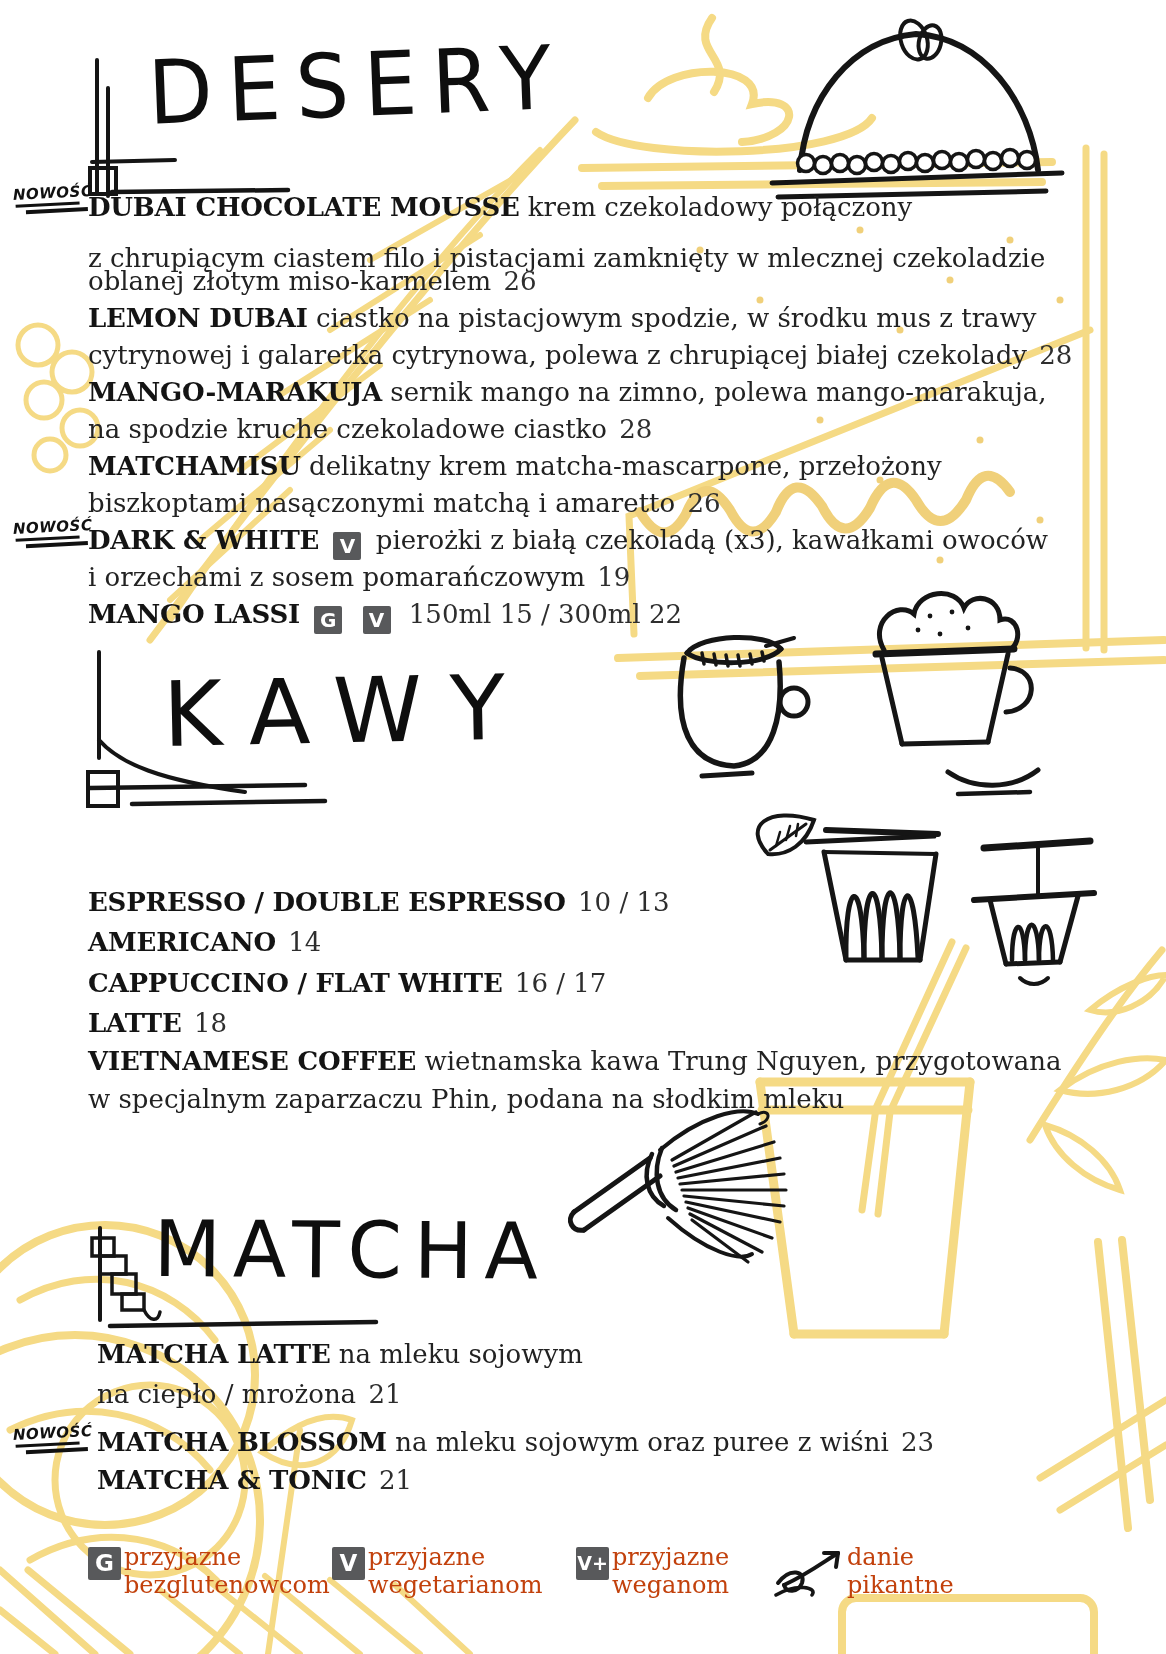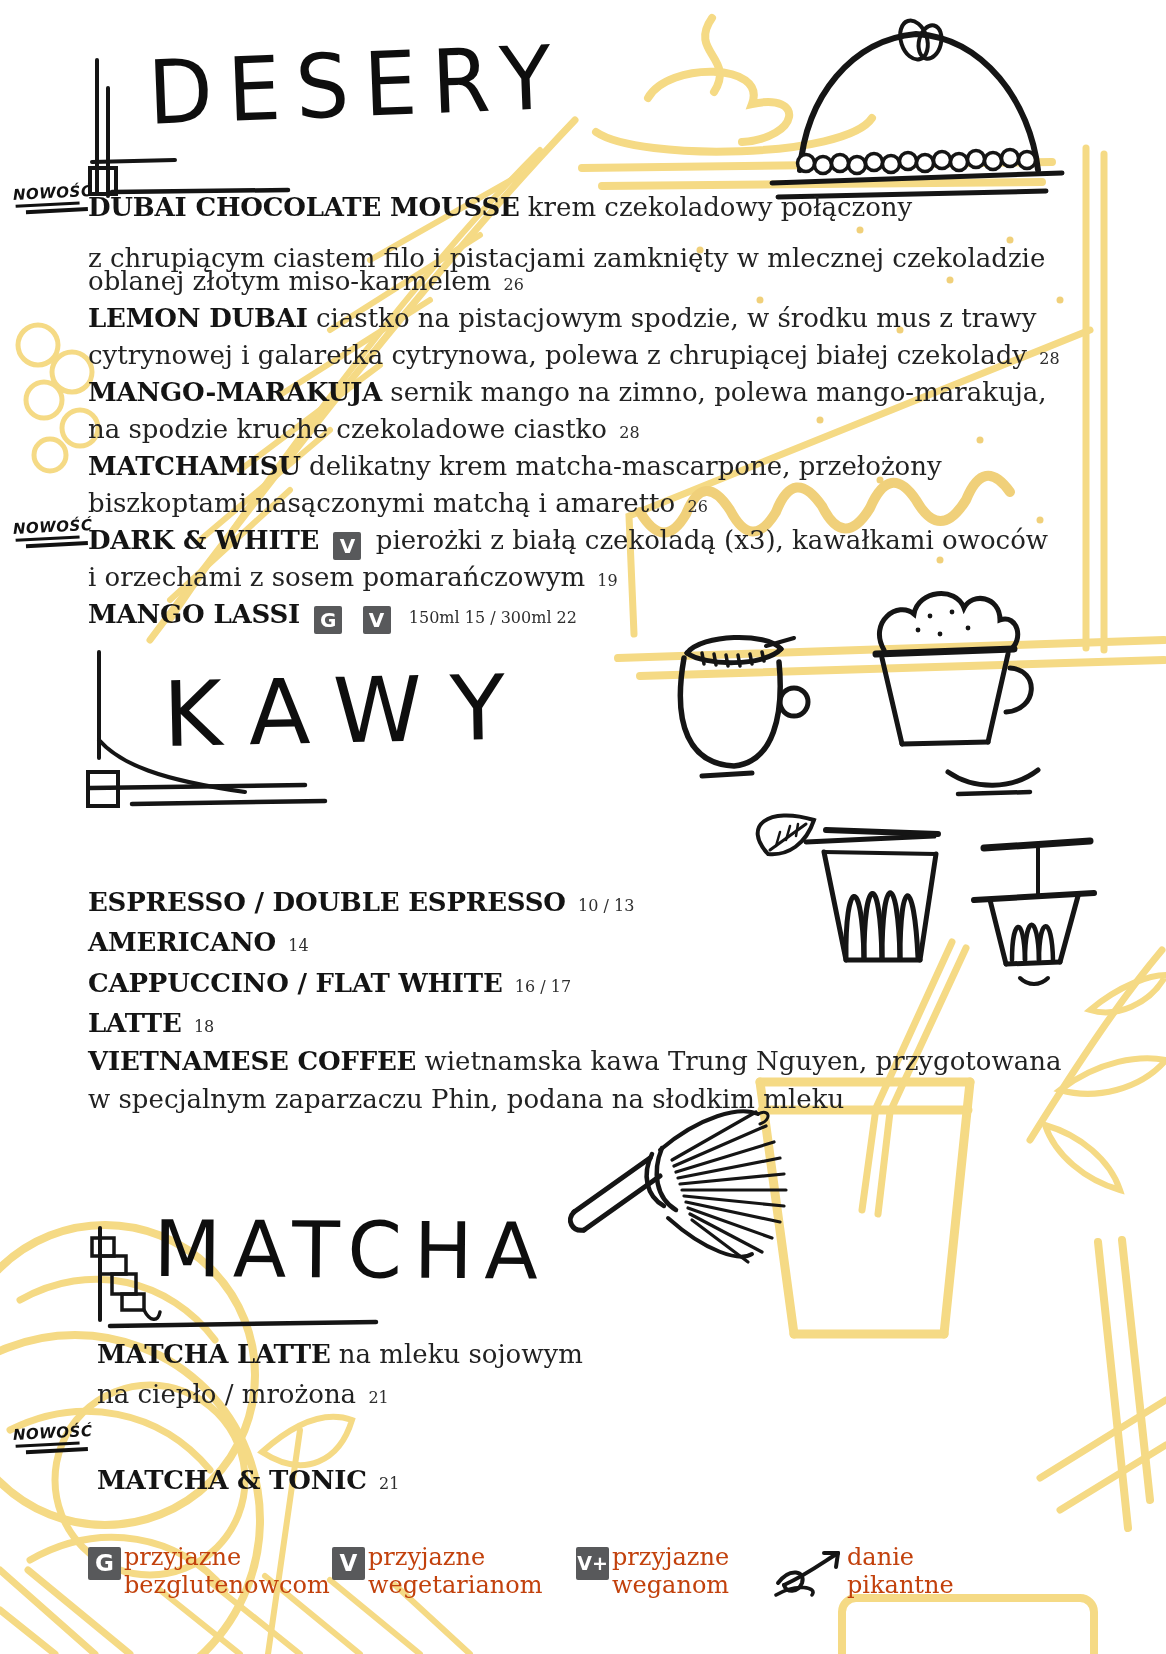--- a/index.html
+++ b/index.html
@@ -4,21 +4,21 @@
 <style>
   html,body{margin:0;padding:0;background:#ffffff;}
   #page{
     position:relative;width:1166px;height:1654px;margin:0 auto;
     background:#ffffff;overflow:hidden;
     font-family:"DejaVu Serif","Liberation Serif",serif;color:#1d1d1b;
   }
   svg.deco{position:absolute;left:0;top:0;z-index:0;}
   .txt{position:absolute;z-index:2;white-space:nowrap;font-size:26px;line-height:1.15;color:#222;}
   .txt b{font-weight:700;color:#141414;letter-spacing:-0.2px;}
-  .pr{font-size:16px;color:#2e2e2e;margin-left:4px;}
+  .pr{font-size:26px;color:#2e2e2e;margin-left:4px;}
   .sq{
     display:inline-block;width:28px;height:28px;background:#58595b;color:#fff;
     font-family:"DejaVu Sans","Liberation Sans",sans-serif;font-size:20px;font-weight:700;
     text-align:center;line-height:28px;vertical-align:-4px;margin:0 6px;border-radius:2px;
   }
   .title{
     position:absolute;z-index:2;font-family:"DejaVu Sans","Liberation Sans",sans-serif;
     font-weight:400;color:#0e0e0e;transform-origin:left top;
   }
   .t-desery{left:146px;top:42px;font-size:84px;letter-spacing:15px;transform:rotate(-2.2deg) scaleY(1.05);}
@@ -357,20 +357,25 @@
   </div>
 
   <div class="txt" style="left:97px;top:1340px">
     <b>MATCHA LATTE</b>
     <span>na mleku sojowym</span>
   </div>
   <div class="txt" style="left:97px;top:1380px">
     <span>na ciepło / mrożona</span>
     <span class="pr">21</span>
   </div>
+  <div class="txt" style="left:97px;top:1428px">
+    <b>MATCHA BLOSSOM</b>
+    <span>na mleku sojowym oraz puree z wiśni</span>
+    <span class="pr">23</span>
+  </div>
   <div class="txt" style="left:97px;top:1466px">
     <b>MATCHA &amp; TONIC</b>
     <span class="pr">21</span>
   </div>
 
   <div class="legend-item" style="left:88px">
     <span class="lsq">G</span>
     <span class="ltxt">
       <span>przyjazne</span>
       <span>bezglutenowcom</span>

